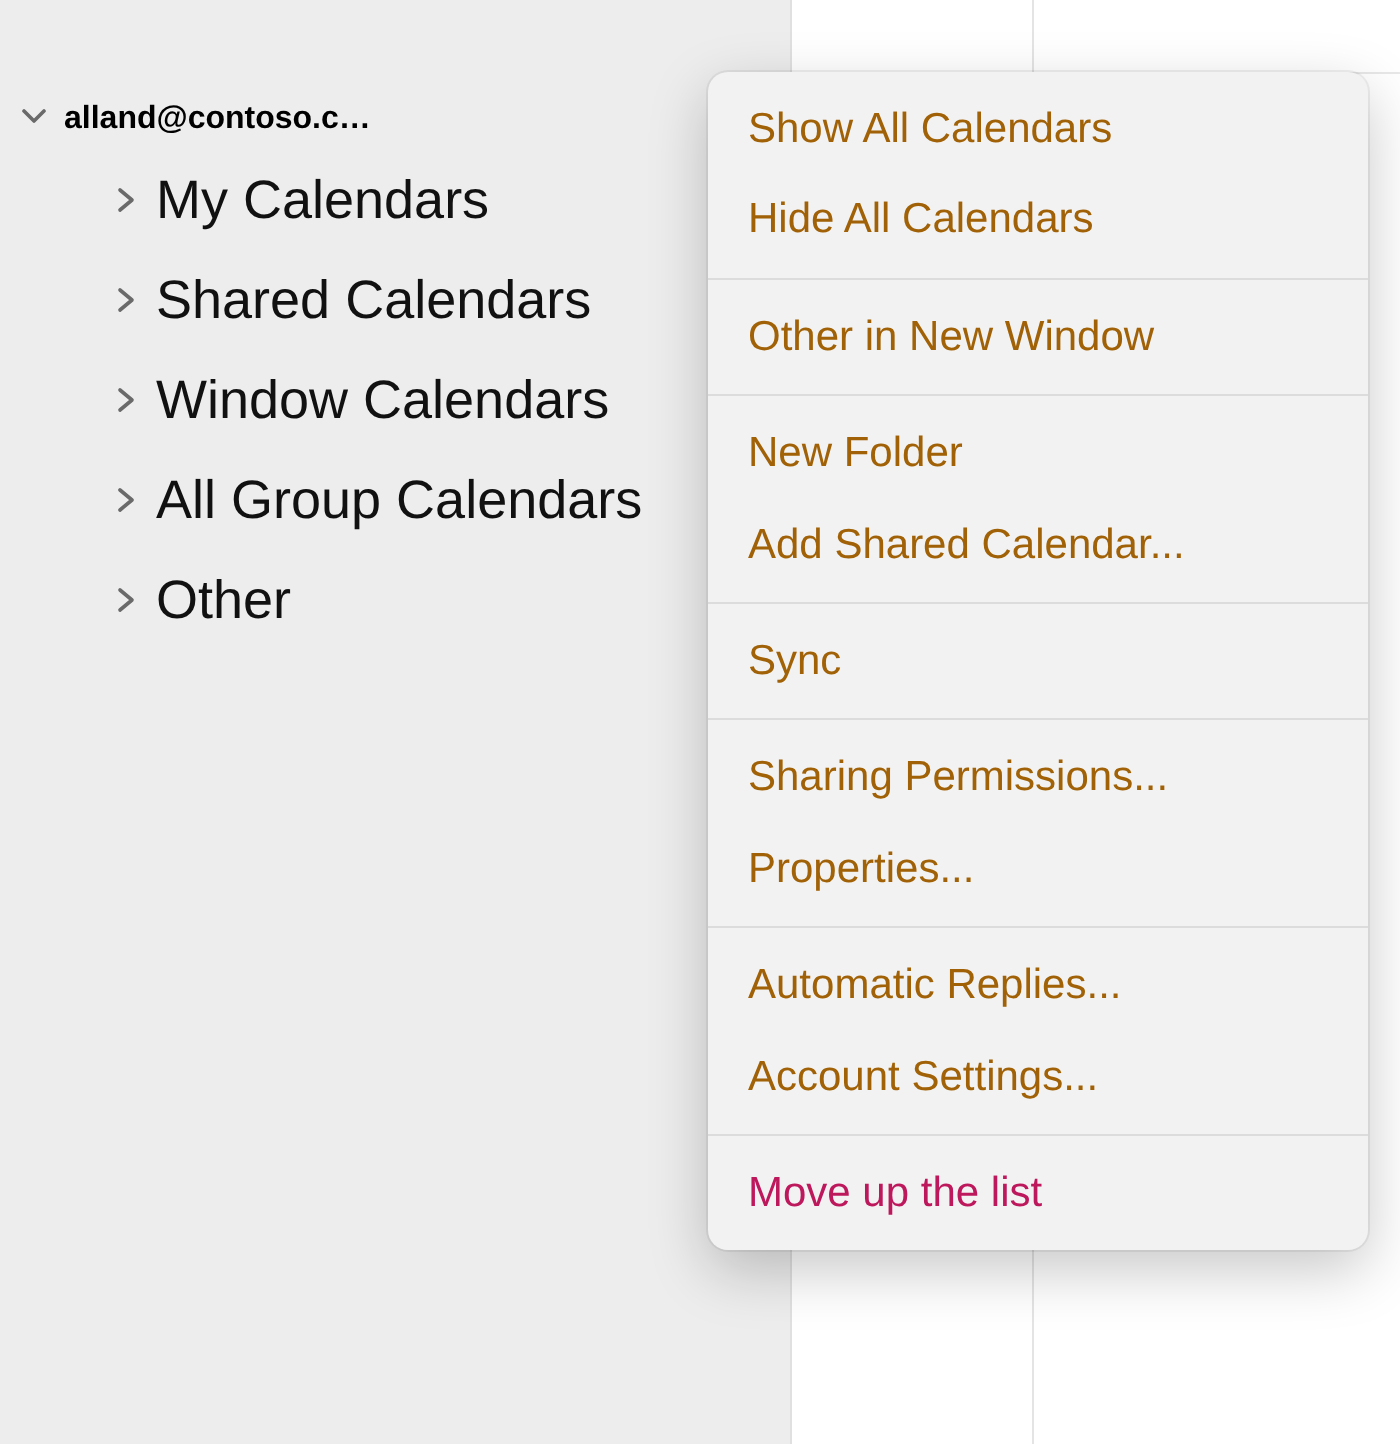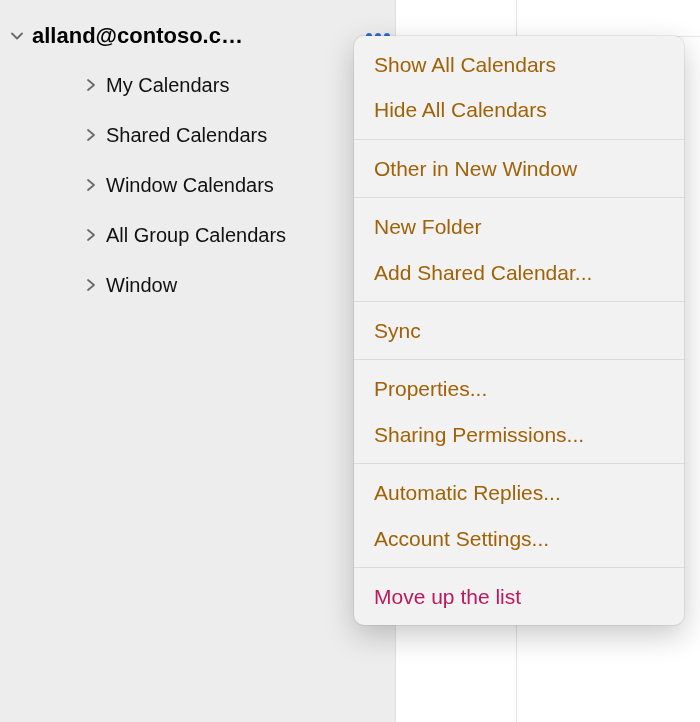--- a/index.html
+++ b/index.html
@@ -44,26 +44,27 @@
     .calgrid .hsplit {
       position: absolute;
       left: 0;
       right: 0;
       height: 1px;
       background: #e8e8e8;
       top: 36px;
     }
     .account-row {
       display: flex;
-      align-items: center;
+      align-items: flex-end;
       height: 36px;
       padding-left: 6px;
-      font-size: 22px;
+      font-size: 16px;
       font-weight: 700;
       color: #000;
+      margin-top: 15px;
     }
     .account-row .chev {
       width: 22px;
       height: 22px;
       display: flex;
       align-items: center;
       justify-content: center;
       color: #6a6a6a;
     }
     .account-row .label {
@@ -81,22 +82,22 @@
     }
     .more svg circle { fill: #2b6dd1; }
 
     .tree {
       padding-top: 6px;
     }
     .tree-item {
       display: flex;
       align-items: center;
       height: 50px;
-      padding-left: 80px;
-      font-size: 20px;
+      padding-left: 52px;
+      font-size: 27px;
       color: #111;
       cursor: default;
     }
     .tree-item .chev {
       width: 22px;
       height: 22px;
       display: flex;
       align-items: center;
       justify-content: center;
       color: #6a6a6a;
@@ -187,36 +188,36 @@
           </svg>
       </span>
       <span>All Group Calendars</span>
     </div>
     <div class="tree-item">
       <span class="chev">
         <svg width="10" height="14" viewBox="0 0 10 14">
             <path d="M2 2 L8 7 L2 12" stroke="#6a6a6a" stroke-width="1.8" fill="none" stroke-linecap="round" stroke-linejoin="round"></path>
           </svg>
       </span>
-      <span>Window</span>
+      <span>Other</span>
     </div>
   </div>
 </div>
 
 <div class="context-menu">
   <div class="menu-item">Show All Calendars</div>
   <div class="menu-item">Hide All Calendars</div>
   <div class="menu-sep"></div>
   <div class="menu-item">Other in New Window</div>
   <div class="menu-sep"></div>
   <div class="menu-item">New Folder</div>
   <div class="menu-item">Add Shared Calendar...</div>
   <div class="menu-sep"></div>
   <div class="menu-item">Sync</div>
   <div class="menu-sep"></div>
+  <div class="menu-item">Sharing Permissions...</div>
   <div class="menu-item">Properties...</div>
-  <div class="menu-item">Sharing Permissions...</div>
   <div class="menu-sep"></div>
   <div class="menu-item">Automatic Replies...</div>
   <div class="menu-item">Account Settings...</div>
   <div class="menu-sep"></div>
   <div class="menu-item disabled">Move up the list</div>
 </div>
 
 </body></html>

